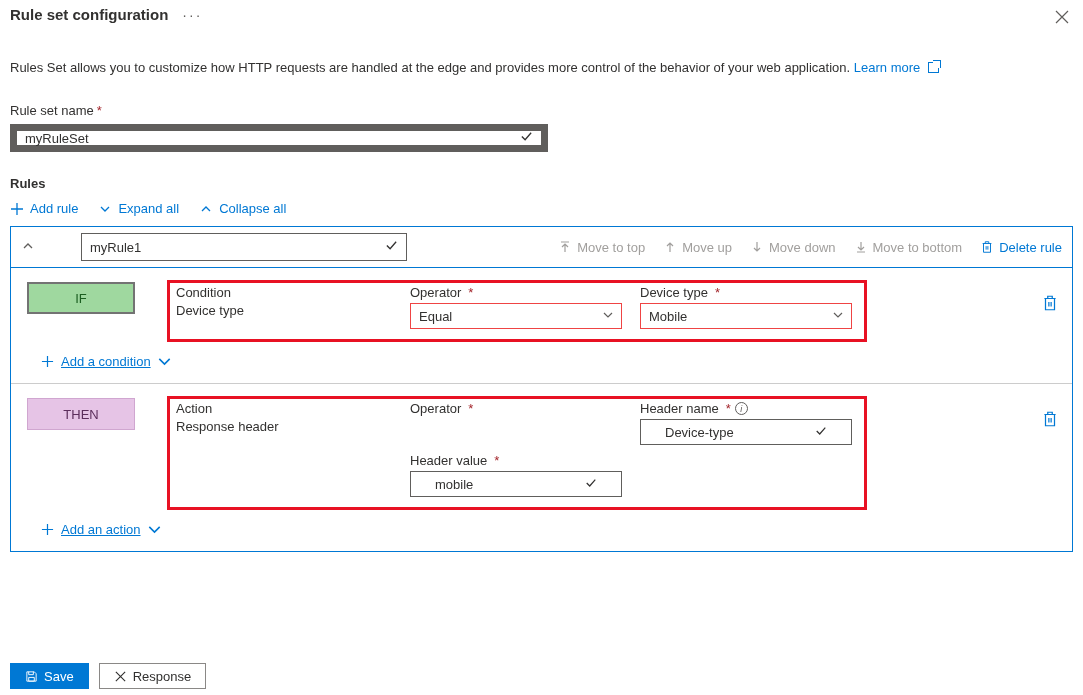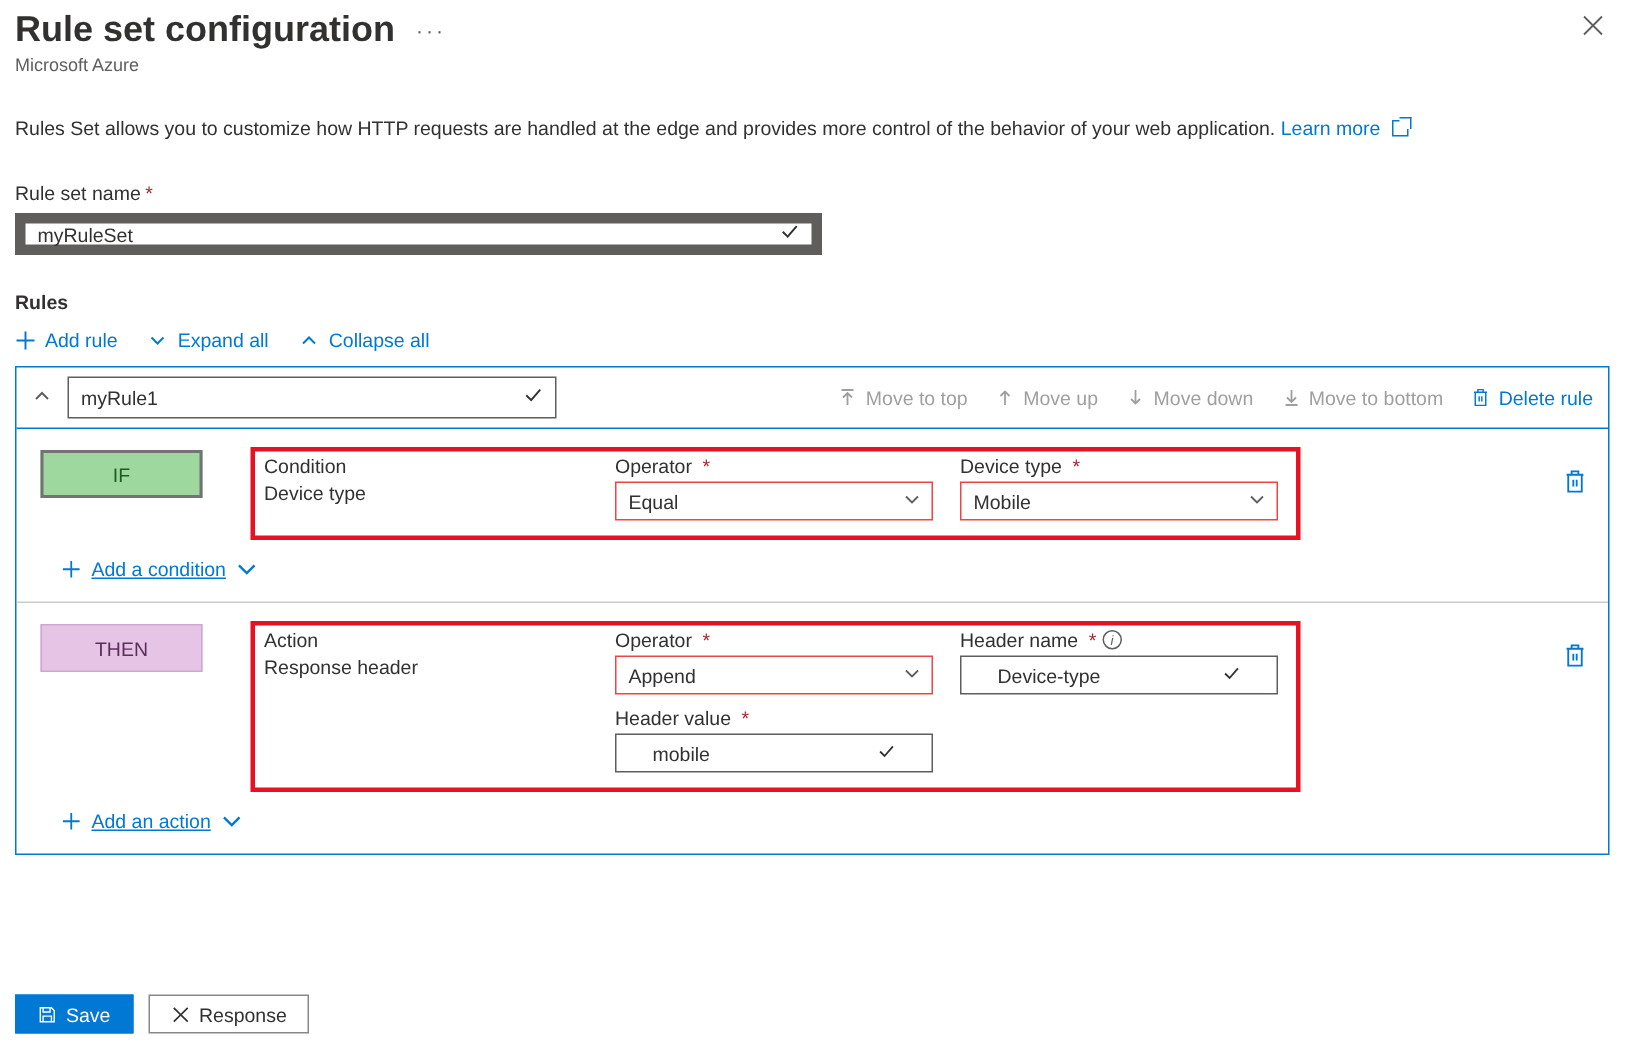--- a/index.html
+++ b/index.html
@@ -8,21 +8,21 @@
     font-size: 13px;
     color: #323130;
     background: #fff;
     width: 1083px;
     height: 695px;
     position: relative;
     padding: 6px 10px;
   }
   .header { display: flex; justify-content: space-between; align-items: flex-start; }
   .title-block { display: flex; align-items: center; }
-  h1 { font-size: 24px; font-weight: 600; color: #323130; }
+  h1 { font-size: 15px; font-weight: 600; color: #323130; }
   .ellipsis { margin-left: 14px; font-size: 14px; color: #605e5c; letter-spacing: 2px; }
   .subtitle { font-size: 12px; color: #605e5c; margin-top: 2px; }
   .close-x { font-size: 16px; color: #605e5c; cursor: pointer; padding: 4px; }
   .desc { margin-top: 28px; font-size: 13px; color: #323130; }
   .link { color: #0078d4; text-decoration: none; }
   .ext-icon { display: inline-block; width: 11px; height: 11px; border: 1px solid #0078d4; position: relative; margin-left: 4px; vertical-align: -1px; }
   .ext-icon::after { content: ""; position: absolute; top: -3px; right: -3px; width: 7px; height: 7px; border-top: 1px solid #0078d4; border-right: 1px solid #0078d4; background: #fff; }
   .field-label { font-size: 13px; color: #323130; margin-top: 28px; }
   .req { color: #a4262c; margin-left: 3px; }
   .text-input {
@@ -37,21 +37,21 @@
   .tbtn { display: flex; align-items: center; gap: 6px; cursor: pointer; }
   .tbtn svg { width: 14px; height: 14px; }
   .rule-card { border: 1px solid #0078d4; margin-top: 10px; }
   .rule-head {
     display: flex; align-items: center; border-bottom: 1px solid #0078d4;
     padding: 6px 10px; gap: 10px;
   }
   .expand-btn svg { width: 14px; height: 14px; stroke: #605e5c; }
   .rule-name-input {
     width: 326px; height: 28px; border: 1px solid #605e5c;
-    padding: 0 8px; display: flex; align-items: center; justify-content: space-between;
+    padding: 0 8px; display: flex; align-items: center; justify-content: space-between; margin-left: 36px;
   }
   .rule-actions { margin-left: auto; display: flex; gap: 18px; align-items: center; color: #a19f9d; font-size: 13px; }
   .ract { display: flex; align-items: center; gap: 5px; }
   .ract.active { color: #0078d4; cursor: pointer; }
   .ract svg { width: 14px; height: 14px; }
   .rule-body { padding: 0; }
   .section { border-bottom: 1px solid #ccc; padding: 12px 10px 14px 26px; position: relative; }
   .section:last-child { border-bottom: none; }
   .badge {
     display: inline-flex; align-items: center; justify-content: center;
@@ -96,21 +96,20 @@
 </style>
 </head>
 <body>
 
 <div class="header">
   <div>
     <div class="title-block">
       <h1>Rule set configuration</h1>
       <span class="ellipsis">···</span>
     </div>
-    <div class="subtitle">Microsoft Azure</div>
   </div>
   <div class="close-x">
     <svg width="14" height="14" viewBox="0 0 14 14">
         <path d="M1 1 L13 13 M13 1 L1 13" stroke="#605e5c" stroke-width="1.2" fill="none"></path>
       </svg>
   </div>
 </div>
 
 <p class="desc">
   <span>Rules Set allows you to customize how HTTP requests are handled at the edge and provides more control of the behavior of your web application.</span>
@@ -260,26 +259,20 @@
         <div class="row3">
           <div class="col w1">
             <div class="flabel">Action</div>
             <div class="fvalue">Response header</div>
           </div>
           <div class="col w2">
             <div class="flabel">
                 <span>Operator</span>
                 <span class="req">*</span>
               </div>
-            <div class="select">
-              <span>Append</span>
-              <span class="chev"><svg width="10" height="10" viewBox="0 0 10 10">
-                    <path d="M1 3 L5 7 L9 3" stroke="#605e5c" stroke-width="1.2" fill="none"></path>
-                  </svg></span>
-            </div>
           </div>
           <div class="col w3">
             <div class="flabel">
               <span>Header name</span>
                 <span class="req">*</span>
               <span class="info-icon">i</span>
             </div>
             <div class="input2">
               <span>Device-type</span>
               <span><svg width="12" height="12" viewBox="0 0 14 14">

